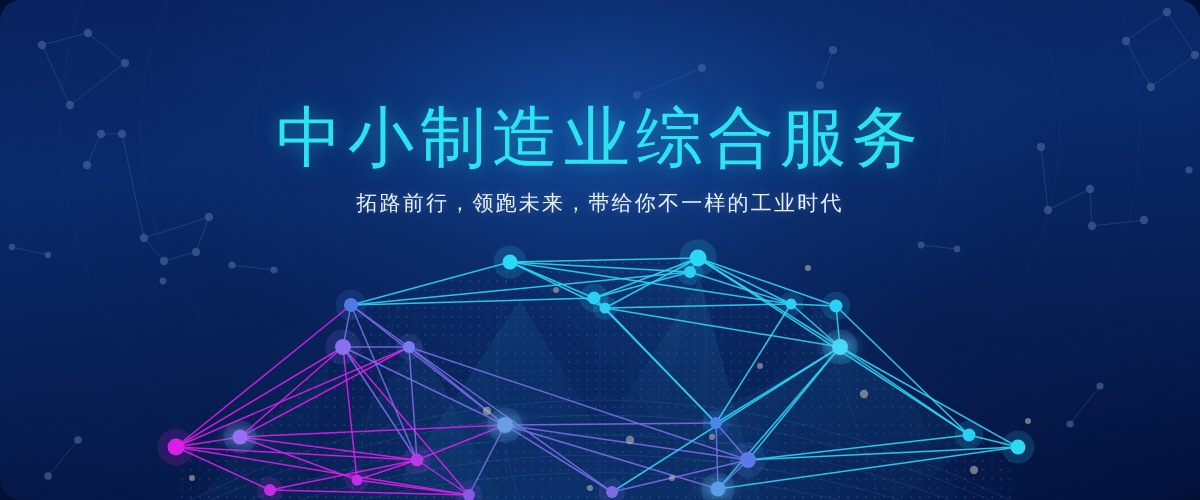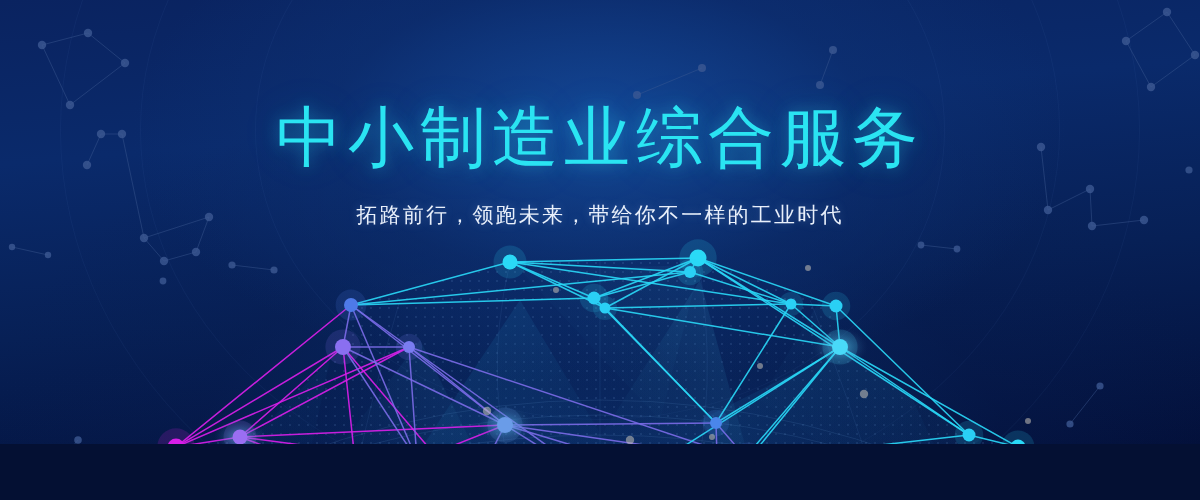--- a/index.html
+++ b/index.html
@@ -1,26 +1,27 @@
 <!DOCTYPE html>
 <html><head>
 <meta charset="utf-8">
 <style>
   * { margin:0; padding:0; box-sizing:border-box; }
   html,body { width:1200px; height:500px; overflow:hidden; background:#041033; }
   body { font-family:"Liberation Sans","DejaVu Sans",sans-serif; }
 
   #banner {
     position:relative;
-    width:1200px; height:444px;
+    width:1200px; height:500px;
     overflow:hidden;
     background:
       radial-gradient(ellipse 600px 330px at 600px 130px, rgba(22,78,160,0.85) 0%, rgba(14,52,120,0.45) 45%, rgba(8,28,80,0.0) 78%),
       radial-gradient(ellipse 760px 520px at 600px 500px, rgba(16,60,128,0.55) 0%, rgba(8,30,82,0.25) 55%, rgba(4,16,50,0) 85%),
       linear-gradient(175deg, #0a2360 0%, #0a2a6b 30%, #072056 62%, #03103a 100%);
+    border-radius: 21px;
   }
 
   
   .arc {
     position:absolute;
     border:1px solid rgba(120,170,240,0.055);
     border-radius:50%;
     pointer-events:none;
   }
 
@@ -36,21 +37,21 @@
     font-size:66px;
     line-height:1.08;
     letter-spacing:6px;
     font-weight:300;
     color:#2ae4f2;
     text-shadow:0 0 16px rgba(40,220,245,0.40), 0 0 42px rgba(30,170,235,0.22);
     white-space:nowrap;
     font-family:"DejaVu Sans","Liberation Sans",sans-serif;
   }
   #sub-title {
-    margin-top:28px;
+    margin-top:16px;
     font-size:21px;
     letter-spacing:2.2px;
     font-weight:400;
     color:#e9f0fb;
     text-shadow:0 0 10px rgba(160,200,255,0.30);
     white-space:nowrap;
     font-family:"DejaVu Sans","Liberation Sans",sans-serif;
   }
 </style>
 </head>

